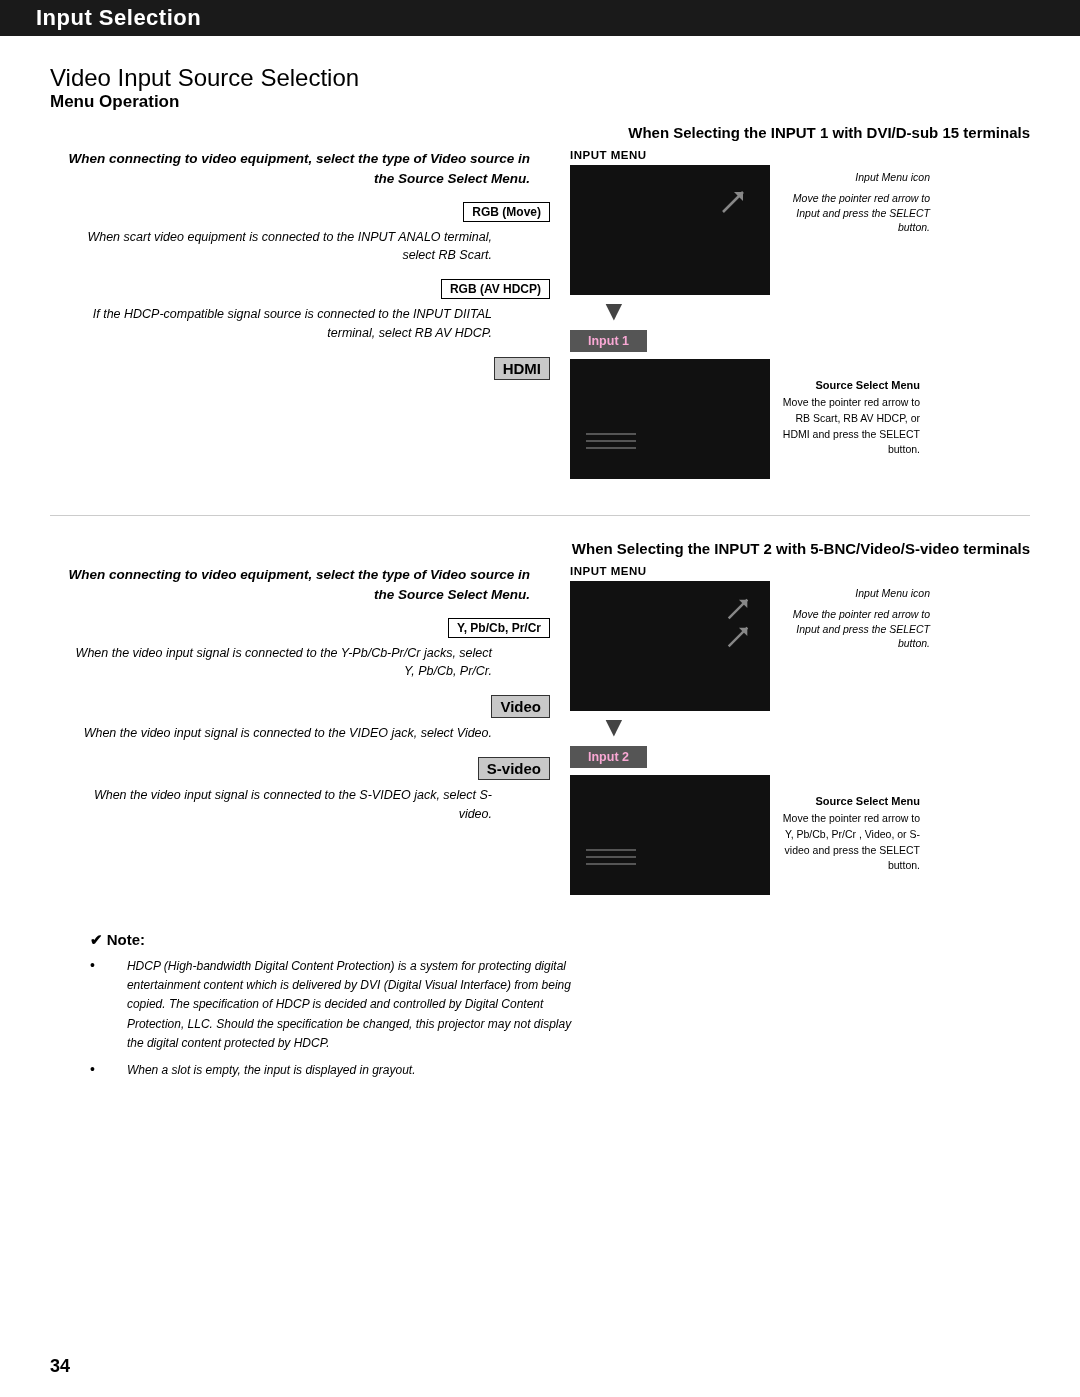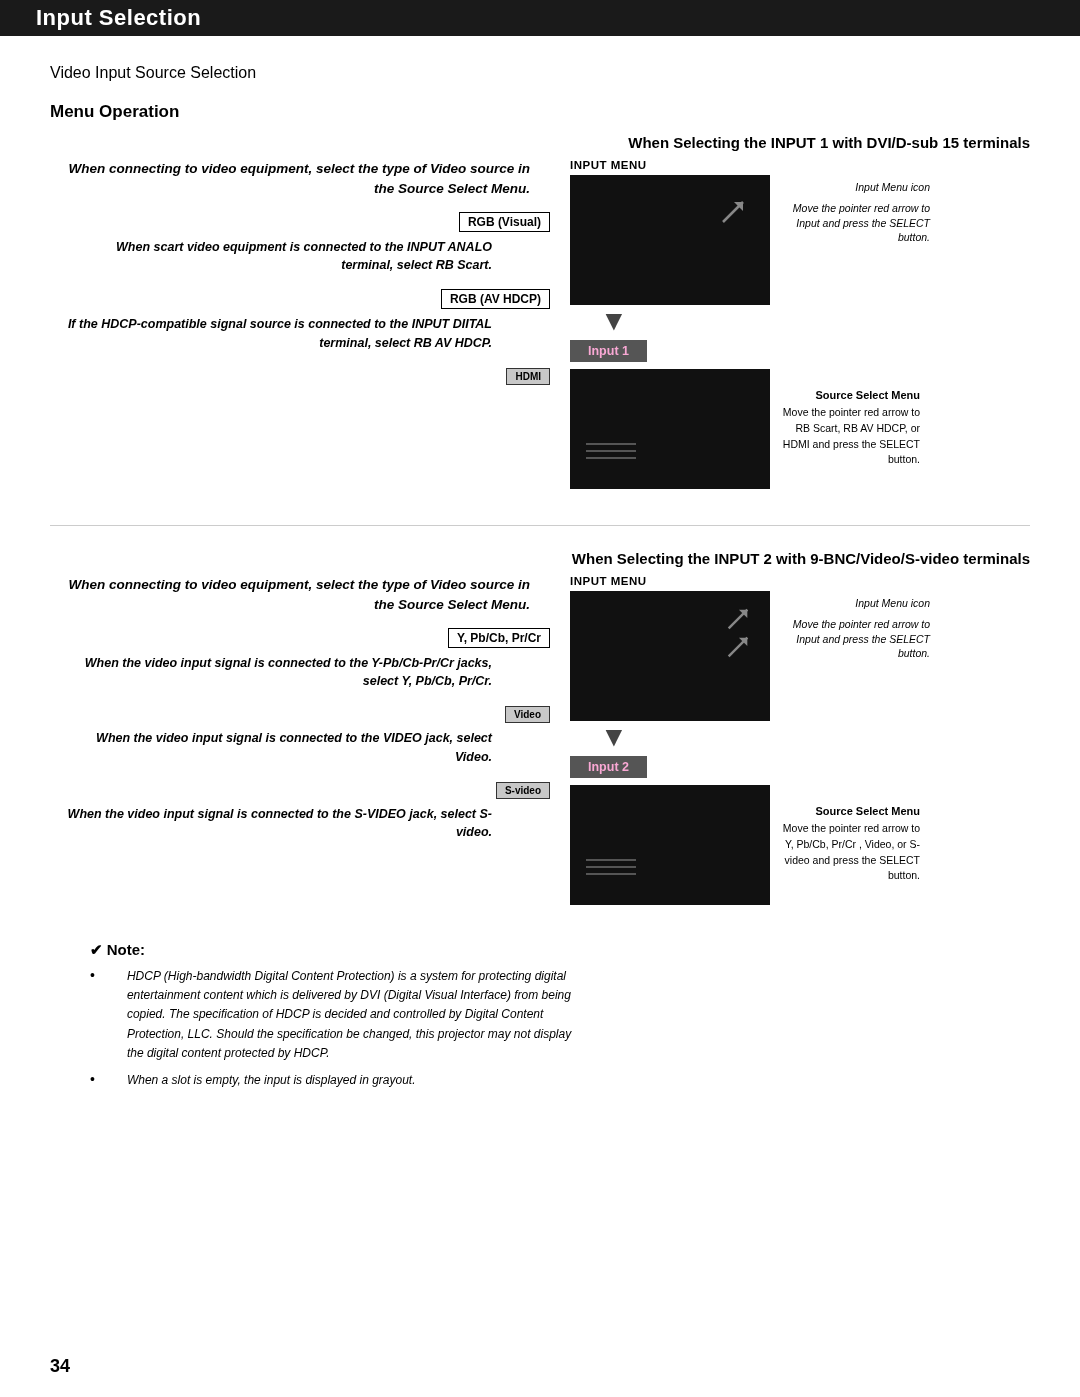--- a/index.html
+++ b/index.html
@@ -21,23 +21,22 @@
       font-size: 22px;
       font-weight: bold;
       letter-spacing: 0.5px;
     }
 
     .main-content {
       padding: 28px 50px 60px 50px;
     }
 
     .page-section-title {
-      font-size: 16px;
+      font-size: 24px;
       font-weight: normal;
-      margin-bottom: 20px;
       color: #000;
     }
 
     .sub-section-title {
       font-size: 17px;
       font-weight: bold;
       margin-bottom: 12px;
       color: #000;
     }
 
@@ -89,30 +88,30 @@
       font-size: 12px;
       font-weight: bold;
       margin-bottom: 6px;
       background: #fff;
     }
 
     .tag-box-dark {
       display: inline-block;
       border: 1.5px solid #333;
       padding: 2px 8px;
-      font-size: 10px;
+      font-size: 15px;
       font-weight: bold;
       margin-bottom: 6px;
       background: #c8c8c8;
       color: #000;
     }
 
     .tag-description {
       font-style: italic;
-      font-weight: bold;
+      font-weight: normal;
       font-size: 12.5px;
       margin-left: 12px;
       margin-bottom: 14px;
       line-height: 1.5;
       max-width: 430px;
     }
 
     
     .diagram-label {
       font-size: 11.5px;
@@ -273,21 +272,21 @@
   <div class="section-block">
     <div class="section-heading">When Selecting the INPUT 1 with DVI/D-sub 15 terminals</div>
 
     <div class="two-col">
 
       <div class="left-col">
         <div class="italic-intro">When connecting to video equipment, select the type of Video source in the Source Select Menu.</div>
 
         
         <div class="tag-box">
-          <span>RGB (Visual)</span>
+          <span>RGB (Move)</span>
         </div>
         <div class="tag-description">When scart video equipment is connected to the INPUT ANALO terminal, select RB Scart.</div>
 
         
         <div class="tag-box">
           <span>RGB (AV HDCP)</span>
         </div>
         <div class="tag-description">If the HDCP-compatible signal source is connected to the INPUT  DIITAL terminal, select RB AV HDCP.</div>
 
         
@@ -337,21 +336,21 @@
             <div class="annotation-right" style="margin-top:4px;">Move the pointer red arrow to RB Scart, RB AV HDCP, or HDMI and press the SELECT button.</div>
           </div>
         </div>
       </div>
     </div>
   </div>
 
   <hr class="divider">
 
   <div class="section-block">
-    <div class="section-heading">When Selecting the INPUT 2 with 9-BNC/Video/S-video terminals</div>
+    <div class="section-heading">When Selecting the INPUT 2 with 5-BNC/Video/S-video terminals</div>
 
     <div class="two-col">
 
       <div class="left-col">
         <div class="italic-intro">When connecting to video equipment, select the type of Video source in the Source Select Menu.</div>
 
         
         <div class="tag-box">
           <span>Y, Pb/Cb, Pr/Cr</span>
         </div>

